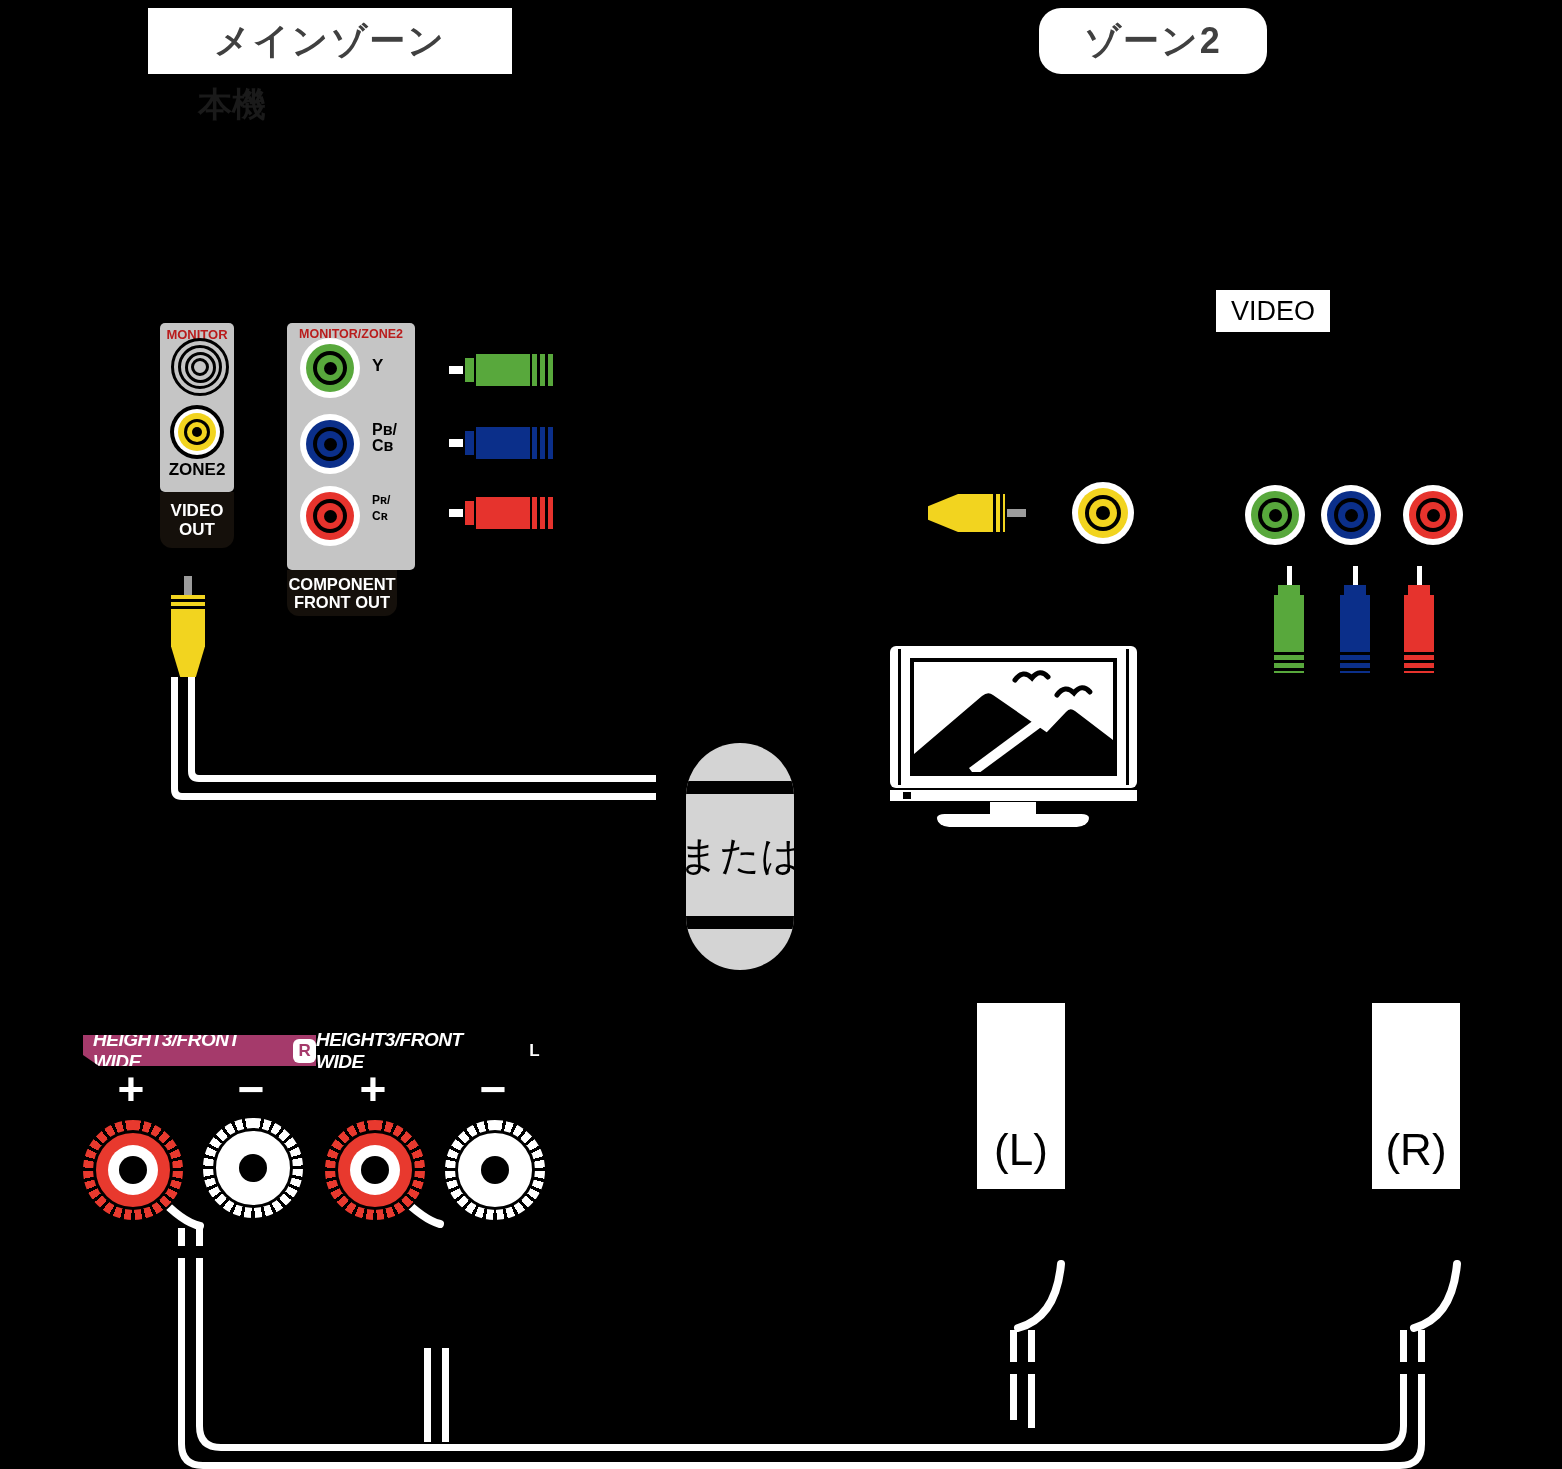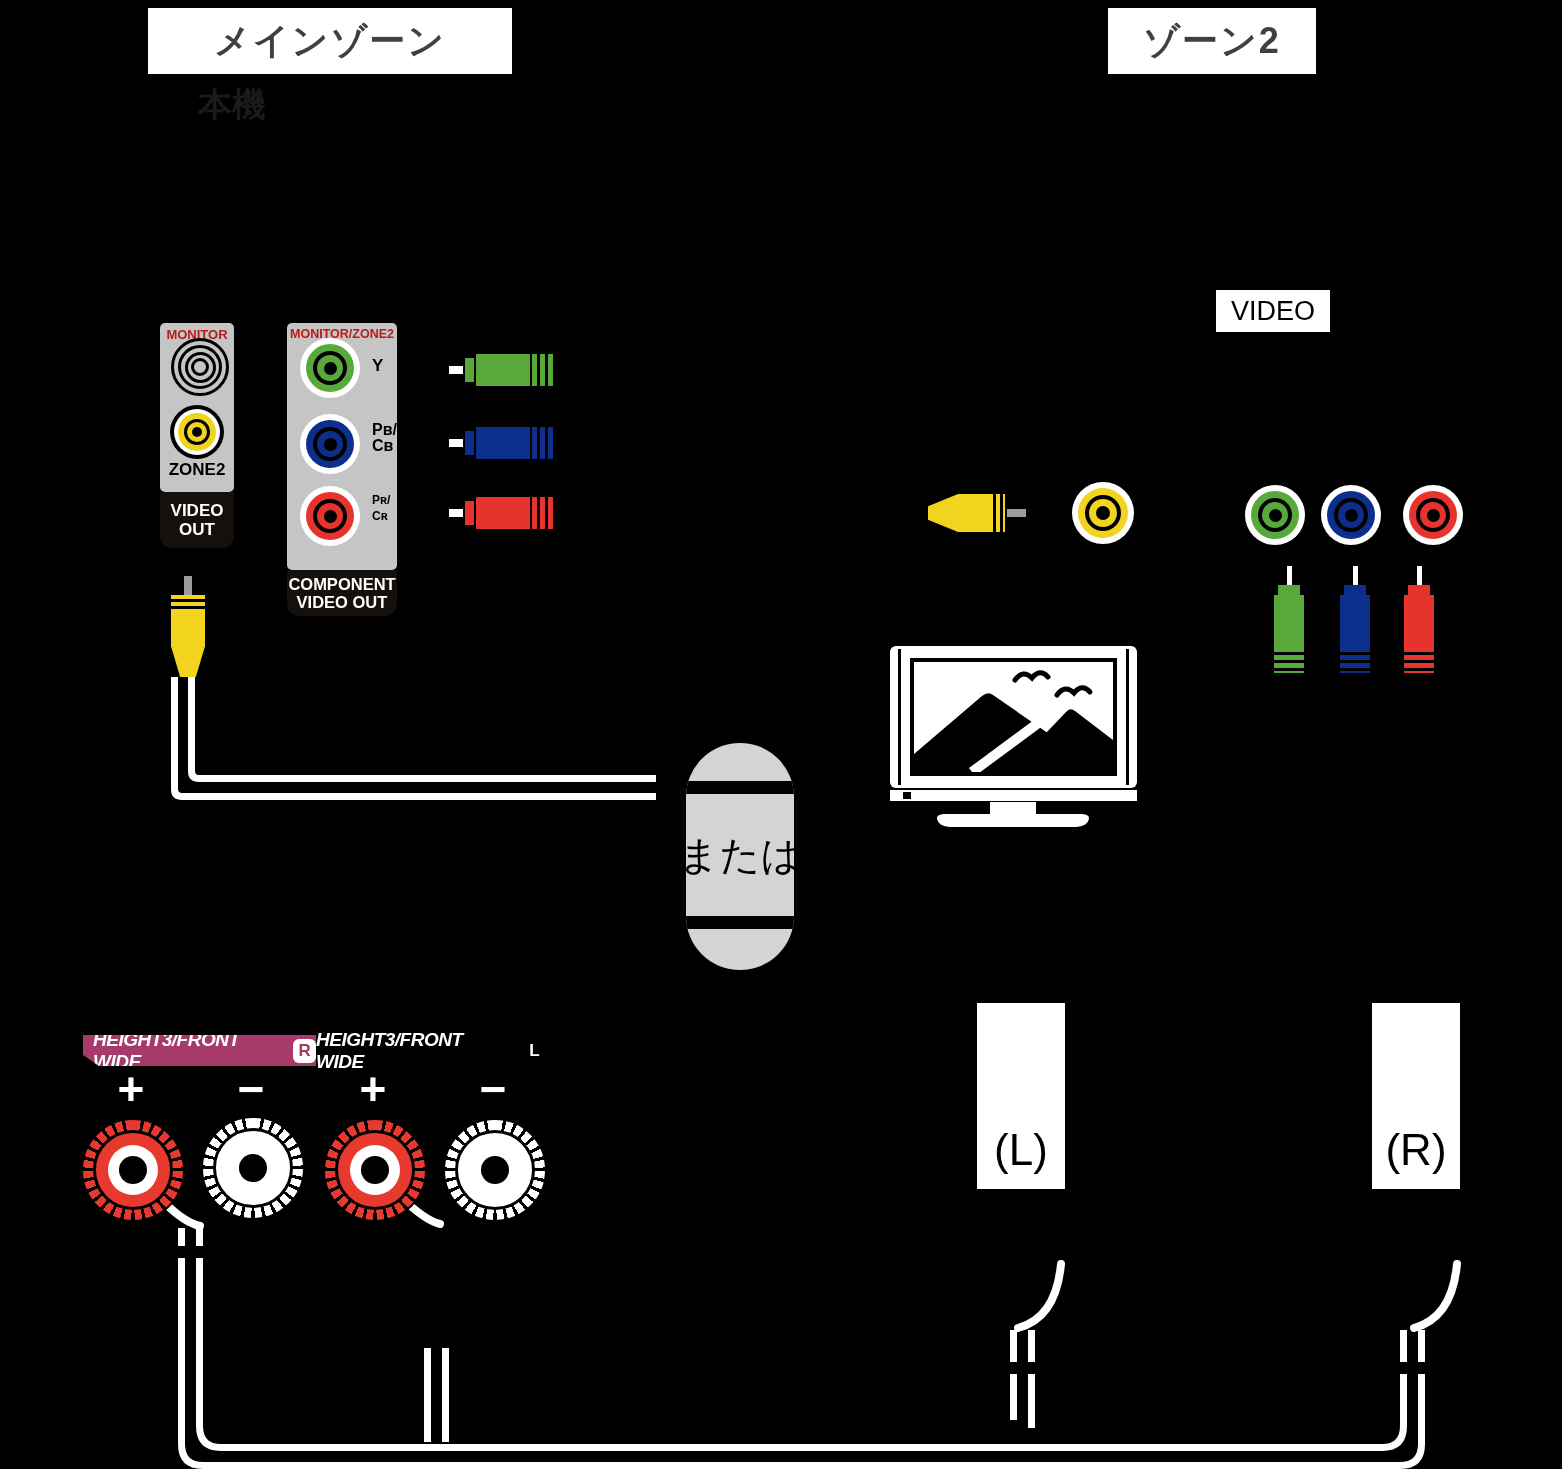--- a/index.html
+++ b/index.html
@@ -51,21 +51,21 @@
       <path stroke-width="8" stroke-linecap="round" d="M400,1196 Q424,1220 440,1224"></path>
       <path stroke-width="7" d="M427.5,1348 V1442 M445.5,1348 V1442"></path>
       <path stroke-width="8" stroke-linecap="round" d="M1018,1328 Q1056,1318 1061,1264"></path>
       <path stroke-width="7" d="M1013.5,1330 V1362 M1013.5,1374 V1420 M1031.5,1330 V1362 M1031.5,1374 V1428"></path>
     </g>
   </svg>
 
   <div class="abs titlebox" style="left:148px;top:8px;width:364px;height:66px;">
     <span>メインゾーン</span>
   </div>
-  <div class="abs titlebox" style="left:1108px;top:8px;width:208px;height:66px;">
+  <div class="abs titlebox" style="left:1039px;top:8px;width:228px;height:66px;border-radius:22px;">
     <span>ゾーン2</span>
   </div>
   <div class="abs" style="left: 198px; top: 82px; font-size: 34px; font-weight: bold; color: rgb(26, 26, 26);">本機</div>
 
   <div class="abs panel" style="left: 160px; top: 323px; width: 74px; height: 169px; --bg: #c5c5c5;">
     <div class="paneltitle" style="font-size:13px;">MONITOR</div>
     <div class="abs" style="left:0;right:0;top:137px;text-align:center;font-size:17px;font-weight:bold;color:#000;">ZONE2</div>
   </div>
 
   <div class="abs ring" style="left:171px;top:338px;width:52px;height:52px;">
@@ -89,21 +89,21 @@
   </div>
   <div class="abs tag pre" style="left: 160px; top: 492px; width: 74px; height: 56px; font-size: 17px; --bg: #15100b;">VIDEO
 OUT</div>
 
   <div class="abs" style="left: 171px; top: 576px; width: 34px; --c: #f2d41f;">
     <div style="width:8px;height:19px;margin:0 auto;background:#9c9c9c;"></div>
     <div style="width:34px;height:18px;background:linear-gradient(180deg,var(--c) 0 4px,#000 4px 7px,var(--c) 7px 11px,#000 11px 14px,var(--c) 14px 18px);"></div>
     <div style="width:34px;height:64px;background:var(--c);clip-path:polygon(0 0,100% 0,100% 52%,73% 100%,27% 100%,0 52%);"></div>
   </div>
 
-  <div class="abs panel" style="left: 287px; top: 323px; width: 110px; height: 247px; --bg: #c5c5c5;">
+  <div class="abs panel" style="left: 287px; top: 323px; width: 128px; height: 247px; --bg: #c5c5c5;">
     <div class="paneltitle" style="font-size:12.5px;">MONITOR/ZONE2</div>
   </div>
 
   <div class="abs disc" style="left: 300px; top: 338px; width: 60px; height: 60px; background: rgb(255, 255, 255); --c: #58a83c;">
     <div class="disc" style="width:48px;height:48px;background:var(--c);">
       <div class="disc" style="width:34px;height:34px;background:#000;">
         <div class="disc" style="width:26px;height:26px;background:var(--c);">
           <div class="disc" style="width:13px;height:13px;background:#000;"></div>
         </div>
       </div>
@@ -127,21 +127,21 @@
       </div>
     </div>
   </div>
 
   <div class="abs pre" style="left:372px;top:358px;font-size:17px;font-weight:bold;color:#000;line-height:15px;">Y</div>
   <div class="abs pre" style="left:372px;top:422px;font-size:16px;font-weight:bold;color:#000;line-height:16px;">Pʙ/
 Cʙ</div>
   <div class="abs pre" style="left:372px;top:492px;font-size:12px;font-weight:bold;color:#000;line-height:16px;">Pʀ/
 Cʀ</div>
   <div class="abs tag pre" style="left: 287px; top: 570px; width: 110px; height: 46px; font-size: 16.5px; --bg: #15100b;">COMPONENT
-VIDEO OUT</div>
+FRONT OUT</div>
 
   <div class="abs hplug" style="left: 449px; top: 354px; --c: #58a83c;">
     <div style="width:14px;height:8px;background:#fff;"></div>
     <div style="width:9px;height:24px;background:var(--c);margin-left:2px;"></div>
     <div style="width:54px;height:32px;background:var(--c);margin-left:2px;"></div>
     <div style="width:22px;height:32px;margin-left:2px;background:repeating-linear-gradient(90deg,var(--c) 0 5px,transparent 5px 8px);"></div>
   </div>
   <div class="abs hplug" style="left: 449px; top: 427px; --c: #0b2f8a;">
     <div style="width:14px;height:8px;background:#fff;"></div>
     <div style="width:9px;height:24px;background:var(--c);margin-left:2px;"></div>

